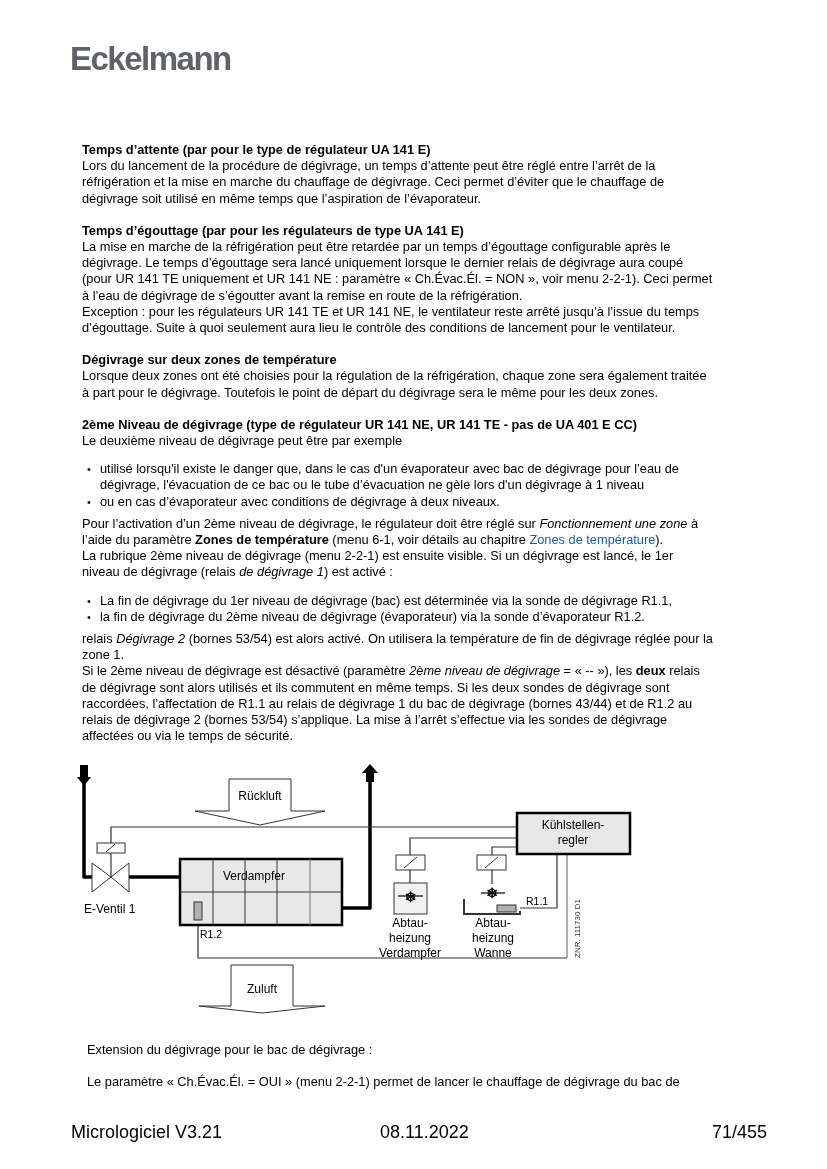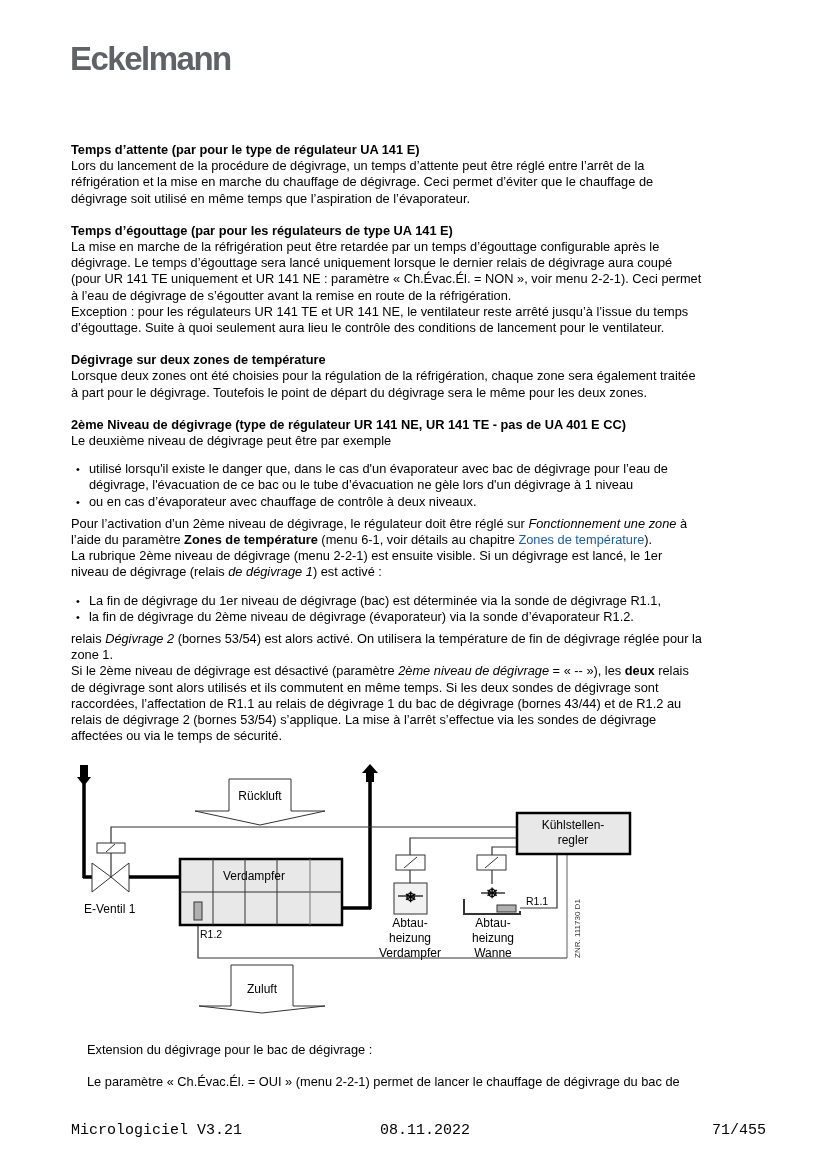--- a/index.html
+++ b/index.html
@@ -1,32 +1,32 @@
 <!DOCTYPE html>
 <html><head>
 <meta charset="utf-8">
 <style>
   html, body { margin: 0; padding: 0; background: #ffffff; }
   body { width: 827px; height: 1169px; position: relative; overflow: hidden;
          font-family: "Liberation Sans", sans-serif; color: #000; }
   .logo { position: absolute; left: 70px; top: 40px; font-family: "Liberation Sans", sans-serif;
           font-weight: bold; font-size: 33px; letter-spacing: -1.5px; color: #5f6368; }
-  .content { position: absolute; left: 71px; top: 142px; width: 690px; font-size: 12.8px; line-height: 16.2px; }
+  .content { position: absolute; left: 82px; top: 142px; width: 690px; font-size: 12.8px; line-height: 16.2px; }
   .content p { margin: 0; }
   .section { margin-bottom: 16px; }
   .h { font-weight: bold; }
   ul.bullets { margin: 12px 0 6px 0; padding: 0 0 0 18px; list-style: none; }
   ul.bullets li { position: relative; padding-left: 0; }
   ul.bullets li::before { content: "\2022"; position: absolute; left: -13px; top: 0; font-size: 11px; }
   .link { color: #1a5ca8; }
   .diagram { position: absolute; left: 0; top: 0; width: 827px; height: 1169px; pointer-events: none; }
   .diagram text { font-family: "Liberation Sans", sans-serif; }
   .tail { position: absolute; left: 71px; top: 1026px; width: 690px; font-size: 12.8px; line-height: 16.2px; }
   .tail p { margin: 16px; }
-  .footer { position: absolute; top: 1122px; font-size: 15px; font-family: Liberation Mono, monospace; }
+  .footer { position: absolute; top: 1122px; font-size: 18px; }
 </style>
 </head>
 <body>
 
 <div class="logo">Eckelmann</div>
 
 <div class="content">
   <div class="section">
     <p class="h">Temps d’attente (par pour le type de régulateur UA 141 E)</p>
     <p>Lors du lancement de la procédure de dégivrage, un temps d’attente peut être réglé entre l’arrêt de la</p>
@@ -48,21 +48,21 @@
     <p>à part pour le dégivrage. Toutefois le point de départ du dégivrage sera le même pour les deux zones.</p>
   </div>
   <div>
     <p class="h">2ème Niveau de dégivrage (type de régulateur UR 141 NE, UR 141 TE - pas de UA 401 E CC)</p>
     <p>Le deuxième niveau de dégivrage peut être par exemple</p>
     <ul class="bullets">
       <li>
         <span>utilisé lorsqu'il existe le danger que, dans le cas d'un évaporateur avec bac de dégivrage pour l’eau de</span><br>
         <span>dégivrage, l'évacuation de ce bac ou le tube d’évacuation ne gèle lors d'un dégivrage à 1 niveau</span>
       </li>
-      <li>ou en cas d’évaporateur avec chauffage de contrôle à deux niveaux.</li>
+      <li>ou en cas d’évaporateur avec conditions de dégivrage à deux niveaux.</li>
     </ul>
     <p><span>Pour l’activation d’un 2ème niveau de dégivrage, le régulateur doit être réglé sur </span><i>Fonctionnement une zone</i><span> à</span></p>
     <p><span>l’aide du paramètre </span><b>Zones de température</b><span> (menu 6-1, voir détails au chapitre </span><span class="link">Zones de température</span><span>).</span></p>
     <p>La rubrique 2ème niveau de dégivrage (menu 2-2-1) est ensuite visible. Si un dégivrage est lancé, le 1er</p>
     <p><span>niveau de dégivrage (relais </span><i>de dégivrage 1</i><span>) est activé :</span></p>
     <ul class="bullets">
       <li>La fin de dégivrage du 1er niveau de dégivrage (bac) est déterminée via la sonde de dégivrage R1.1,</li>
       <li>la fin de dégivrage du 2ème niveau de dégivrage (évaporateur) via la sonde d’évaporateur R1.2.</li>
     </ul>
     <p><span>relais </span><i>Dégivrage 2</i><span> (bornes 53/54) est alors activé. On utilisera la température de fin de dégivrage réglée pour la</span></p>

